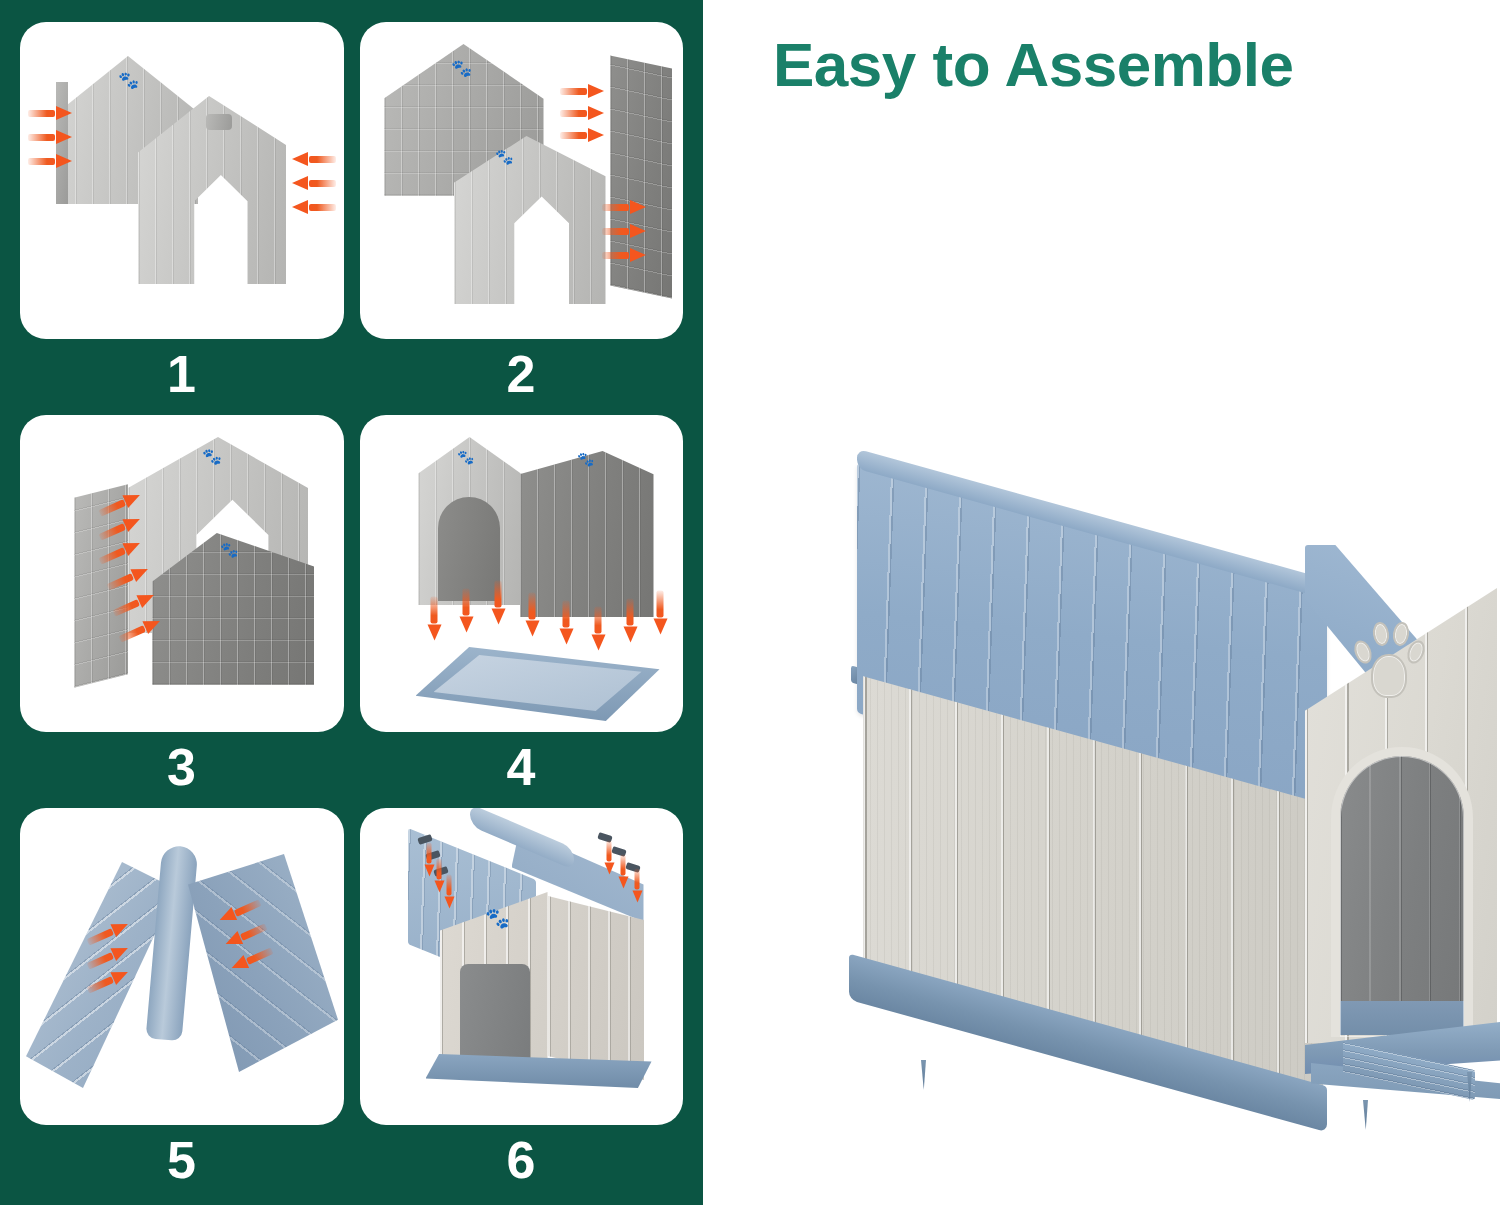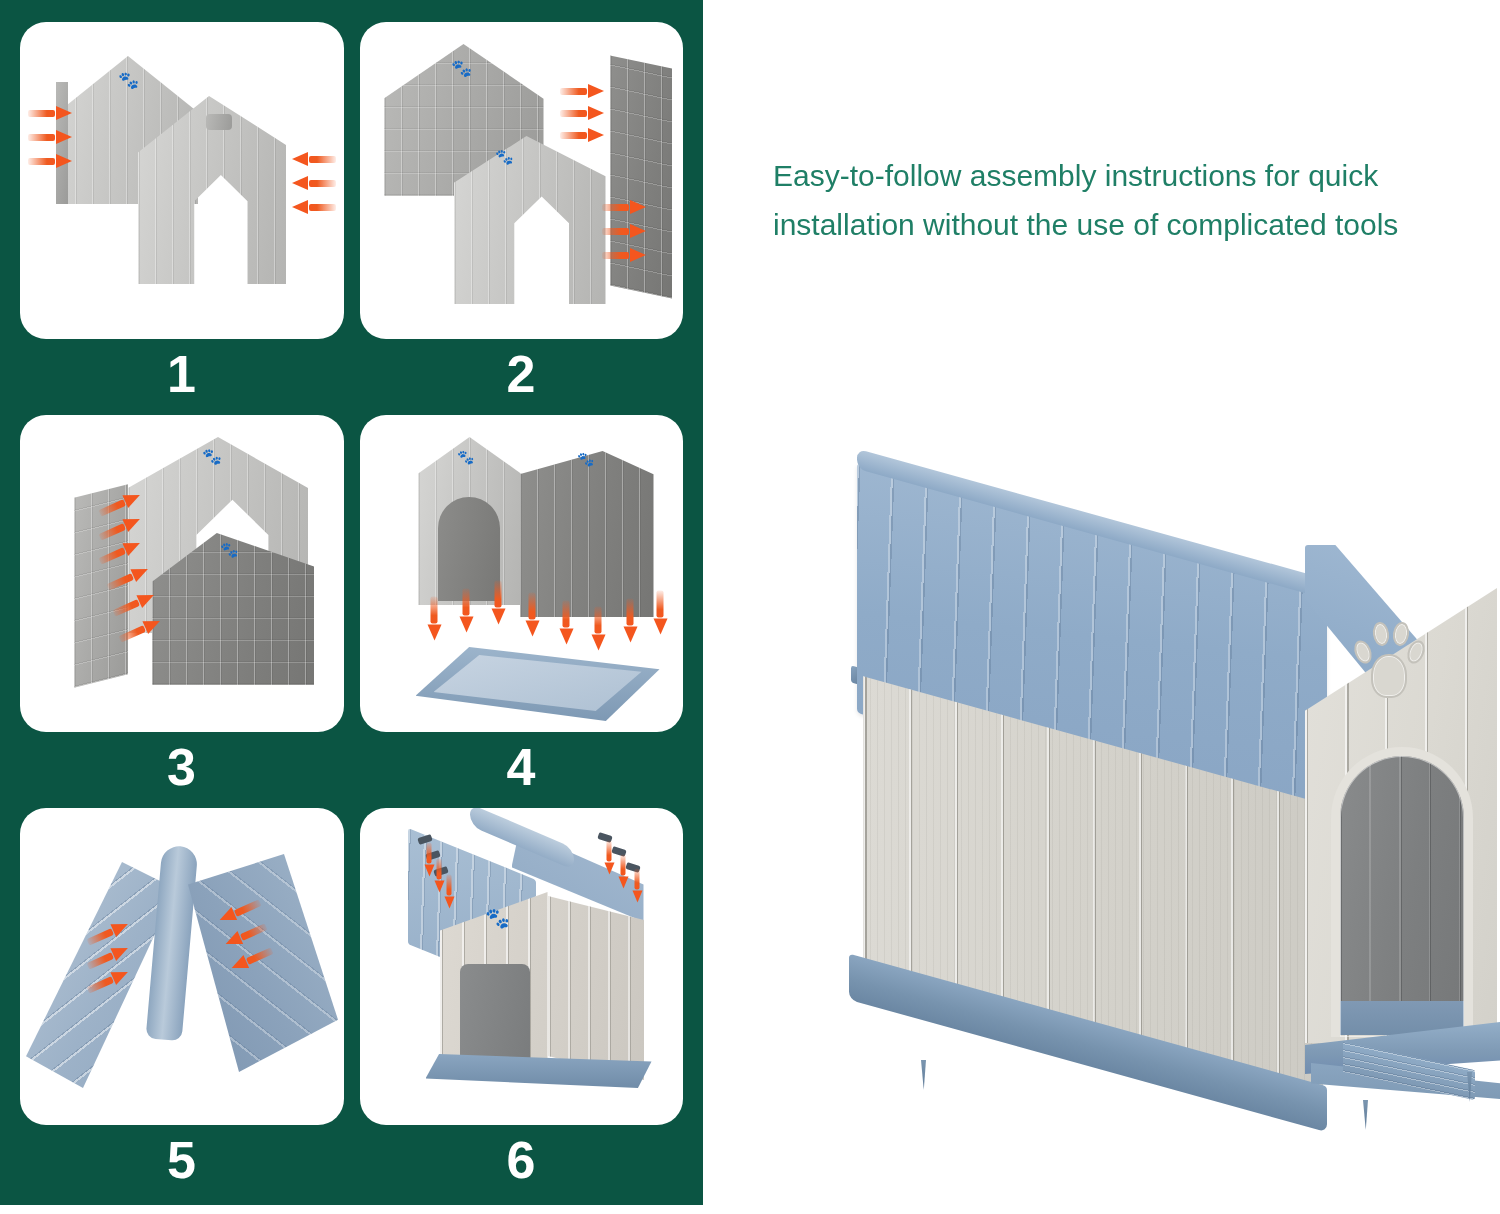--- a/index.html
+++ b/index.html
@@ -529,21 +529,21 @@
             </div>
         </div>
       </div>
       <div class="step-num">6</div>
     </div>
 
   </div>
 
   <div id="right-col">
 
-    <p id="subhead">Easy-to-follow assembly instructions for quick installation without the use of complicated tools</p>
+    <h1 id="headline">Easy to Assemble</h1>
 
     <div id="hero">
 
       <div id="roof-eave"></div>
       <div id="roof-main">
           <div class="seams"></div>
         </div>
       <div id="roof-ridge"></div>
       <div id="roof-right"></div>
 

